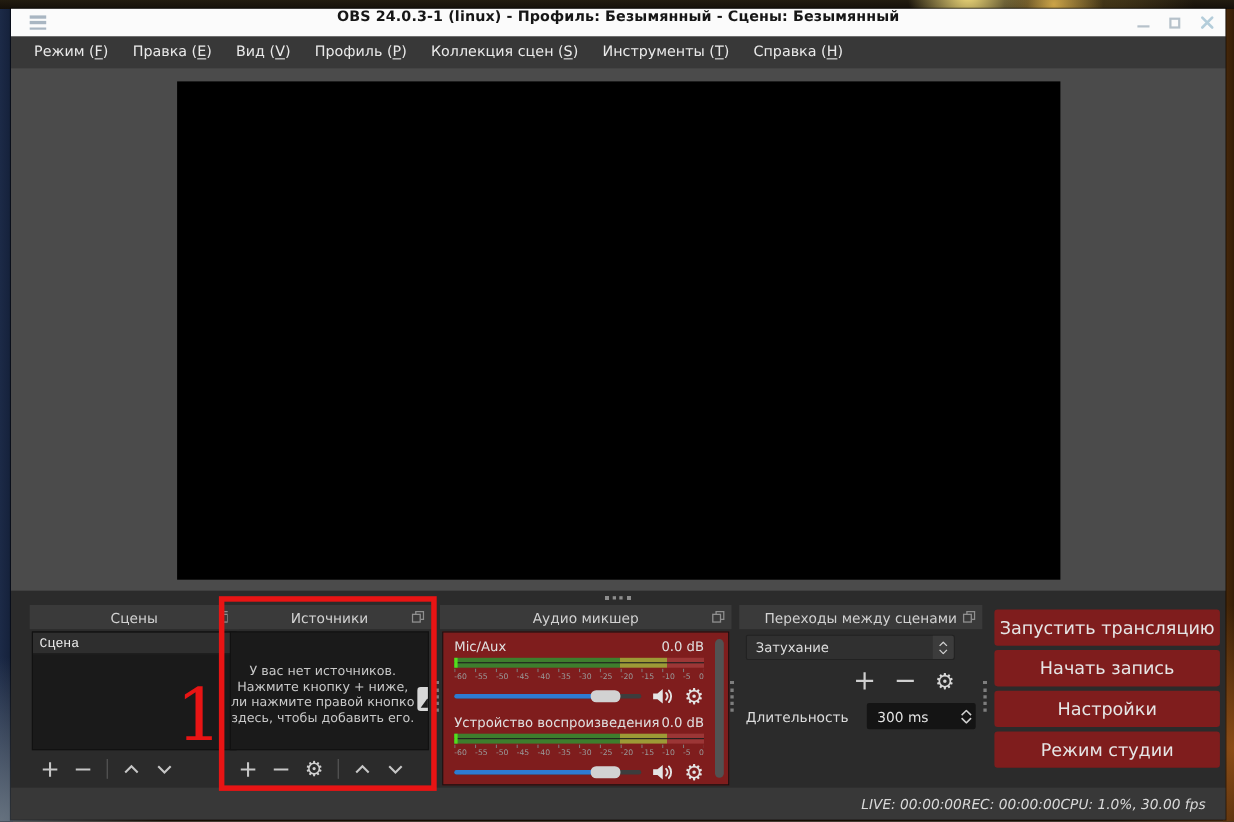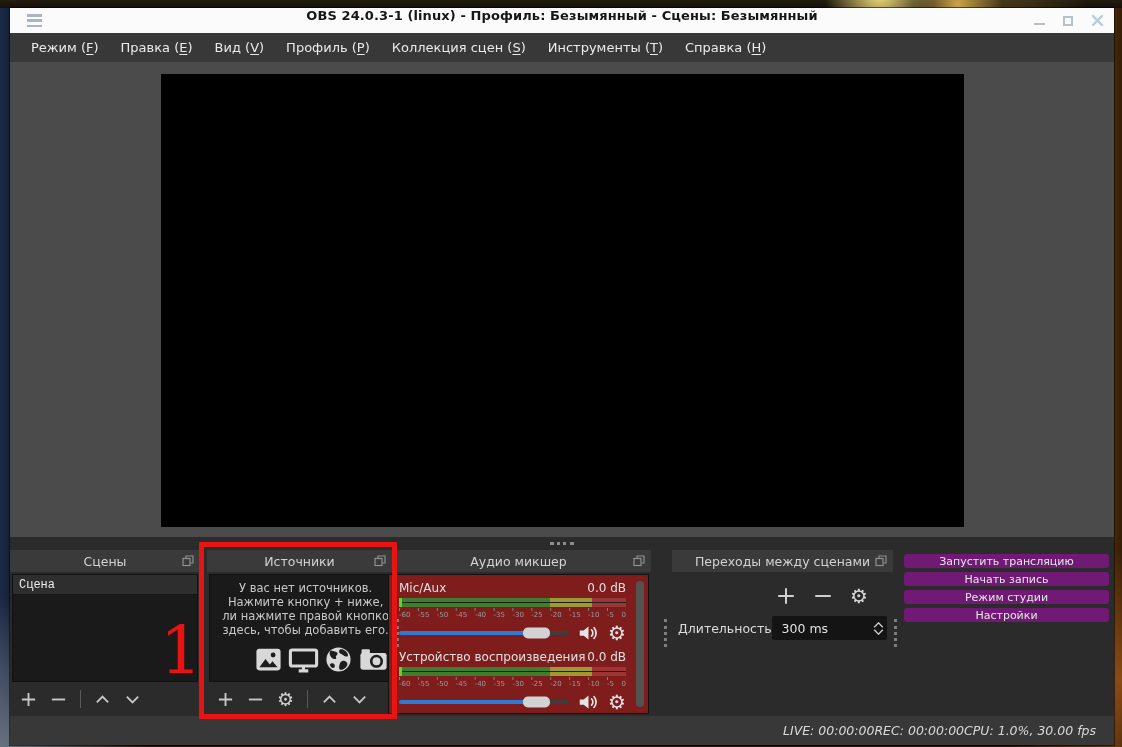--- a/index.html
+++ b/index.html
@@ -60,37 +60,37 @@
   
   .docks { height:166px; flex:none; position:relative; }
   .dock { position:absolute; top:0; height:166px; display:flex; flex-direction:column; }
   .dock-title {
     height:22px; flex:none; background:#3a3a3a; position:relative;
     display:flex; align-items:center; justify-content:center;
   }
   .dock-title .dt-label { font-size:12.5px; color:#d2d2d2; }
   .float-icon { position:absolute; right:6px; top:5px; width:12px; height:12px; cursor:pointer; }
 
-  .dock-scenes  { left:0;     width:190px; }
+  .dock-scenes  { left:17px;     width:190px; }
   .dock-sources { left:197px; width:185px; }
-  .dock-mixer   { left:376px; width:265px; }
+  .dock-mixer   { left:390px; width:265px; }
   .dock-trans   { left:662px; width:221px; }
   .dock-ctl     { left:890px; width:213px; }
 
   .listbox { margin:2px 2px 0 2px; flex:1; background:#1a1a1a; border:1px solid #111; overflow:hidden; }
   .scene-row { height:20px; background:#2e2e2e; color:#ececec; font-size:12px;
     display:flex; align-items:center; padding-left:6px; border-bottom:1px solid #151515; cursor:pointer;font-family:Liberation Mono, monospace; }
 
   .dock-toolbar { height:34px; flex:none; display:flex; align-items:center; padding:0 10px; gap:13px; }
   .tb-btn { display:flex; align-items:center; justify-content:center; cursor:pointer; }
   .tb-sep { width:0; height:18px; border-left:1px solid #5a5a5a; }
   .gear-glyph { font-size:19px; color:#cfcfcf; line-height:1; cursor:pointer; }
 
   
-  .src-empty { display:flex; flex-direction:column; align-items:flex-end; padding-top:6px; }
+  .src-empty { display:flex; flex-direction:row; align-items:center; padding-top:6px; }
   .src-line { font-size:11.5px; line-height:14px; color:#c9c9c9; white-space:nowrap; }
   .src-icons { margin-top:8px; display:flex; align-items:center; gap:5px; }
 
   
   .mixer-body { margin:2px; flex:1; background:#7f1d1d; border:1px solid #111;
     position:relative; padding:5px 22px 4px 10px; overflow:hidden; }
   .mx-scrollbar { position:absolute; right:4px; top:6px; width:8px; height:126px;
     background:#525252; border-radius:4px; cursor:pointer; }
   .mx-name-row { display:flex; justify-content:space-between; align-items:baseline; margin:1px 0 3px 0; }
   .mx-name { font-size:12px; color:#e0e0e0; }
@@ -116,30 +116,30 @@
   .trans-body { padding:5px 6px; display:flex; flex-direction:column; }
   .combo { width:190px; height:23px; background:#303030; border:1px solid #222; border-radius:2px;
     display:flex; align-items:center; cursor:pointer; }
   .combo-text { flex:1; font-size:12px; color:#dcdcdc; padding-left:8px; }
   .combo-spin { width:19px; height:100%; display:flex; flex-direction:column; align-items:center;
     justify-content:center; gap:2px; background:#3c3c3c; border-radius:0 2px 2px 0; }
   .trans-icons { width:190px; margin-top:9px; display:flex; justify-content:flex-end; align-items:center; gap:17px; }
   .trans-gear { font-size:20px; color:#d8d8d8; line-height:1; cursor:pointer; }
   .dur-row { margin-top:10px; display:flex; align-items:center; }
   .dur-label { font-size:12.5px; color:#dcdcdc; white-space:nowrap; }
-  .spinbox { margin-left:0; width:120px; height:24px; background:#141414; border-radius:2px;
+  .spinbox { margin-left:16px; width:120px; height:24px; background:#141414; border-radius:2px;
     display:flex; align-items:center; }
   .spin-val { flex:1; font-size:12.5px; color:#e2e2e2; padding-left:10px; }
   .spin-arrows { width:18px; height:100%; display:flex; flex-direction:column; align-items:center;
     justify-content:center; gap:1px; cursor:pointer; }
 
   
   .ctl-body { padding:4px; display:flex; flex-direction:column; gap:4px; }
-  .ctl-btn { height:14px; background:#701a75; border:none; border-radius:3px;
-    font-family:inherit; font-size:11px; color:#e6e6e6; cursor:pointer; }
+  .ctl-btn { height:33px; background:#7f1d1d; border:none; border-radius:3px;
+    font-family:inherit; font-size:16px; color:#e6e6e6; cursor:pointer; }
 
   
   .vdots { position:absolute; top:69px; width:0; height:28px; border-left:3px dotted #7e7e7e; }
 
   
   .statusbar { height:29px; flex:none; background:#383838; display:flex; align-items:center;
     justify-content:flex-end; padding-right:18px;font-style:italic; }
   .status-item { font-size:12.5px; color:#d9d9d9; white-space:nowrap; }
 
   
@@ -397,20 +397,31 @@
         <div class="dock-title">
           <span class="dt-label">Переходы между сценами</span>
           <span class="float-icon">
             <svg width="12" height="12" viewBox="0 0 12 12">
                 <rect x="1" y="3.5" width="7" height="7" fill="none" stroke="#8f8f8f" stroke-width="1.2"></rect>
                 <path d="M4 3.5V1h7v7H8.5" fill="none" stroke="#8f8f8f" stroke-width="1.2"></path>
               </svg>
           </span>
         </div>
         <div class="trans-body">
+          <div class="combo">
+            <span class="combo-text">Затухание</span>
+            <span class="combo-spin">
+              <svg width="9" height="5" viewBox="0 0 10 6">
+                  <path d="M1 5l4-4 4 4" fill="none" stroke="#cfcfcf" stroke-width="1.4"></path>
+                </svg>
+              <svg width="9" height="5" viewBox="0 0 10 6">
+                  <path d="M1 1l4 4 4-4" fill="none" stroke="#cfcfcf" stroke-width="1.4"></path>
+                </svg>
+            </span>
+          </div>
           <div class="trans-icons">
             <span class="tb-btn">
                 <svg width="20" height="20" viewBox="0 0 18 18">
                   <path d="M9 2v14M2 9h14" stroke="#d0d0d0" stroke-width="1.8"></path>
                 </svg>
               </span>
             <span class="tb-btn">
                 <svg width="20" height="20" viewBox="0 0 18 18">
                   <path d="M2 9h14" stroke="#d0d0d0" stroke-width="1.8"></path>
                 </svg>
@@ -432,22 +443,22 @@
             </div>
           </div>
         </div>
       </div>
 
       <div class="dock dock-ctl">
         <div class="ctl-body">
 
         <button class="ctl-btn">Запустить трансляцию</button>
             <button class="ctl-btn">Начать запись</button>
+            <button class="ctl-btn">Настройки</button>
             <button class="ctl-btn">Режим студии</button>
-            <button class="ctl-btn">Настройки</button>
           </div>
       </div>
 
       <div class="vdots" style="left:386px;"></div>
       <div class="vdots" style="left:654px;"></div>
       <div class="vdots" style="left:884px;"></div>
     </div>
 
     <div class="statusbar">
       <span class="status-item">LIVE: 00:00:00</span>

